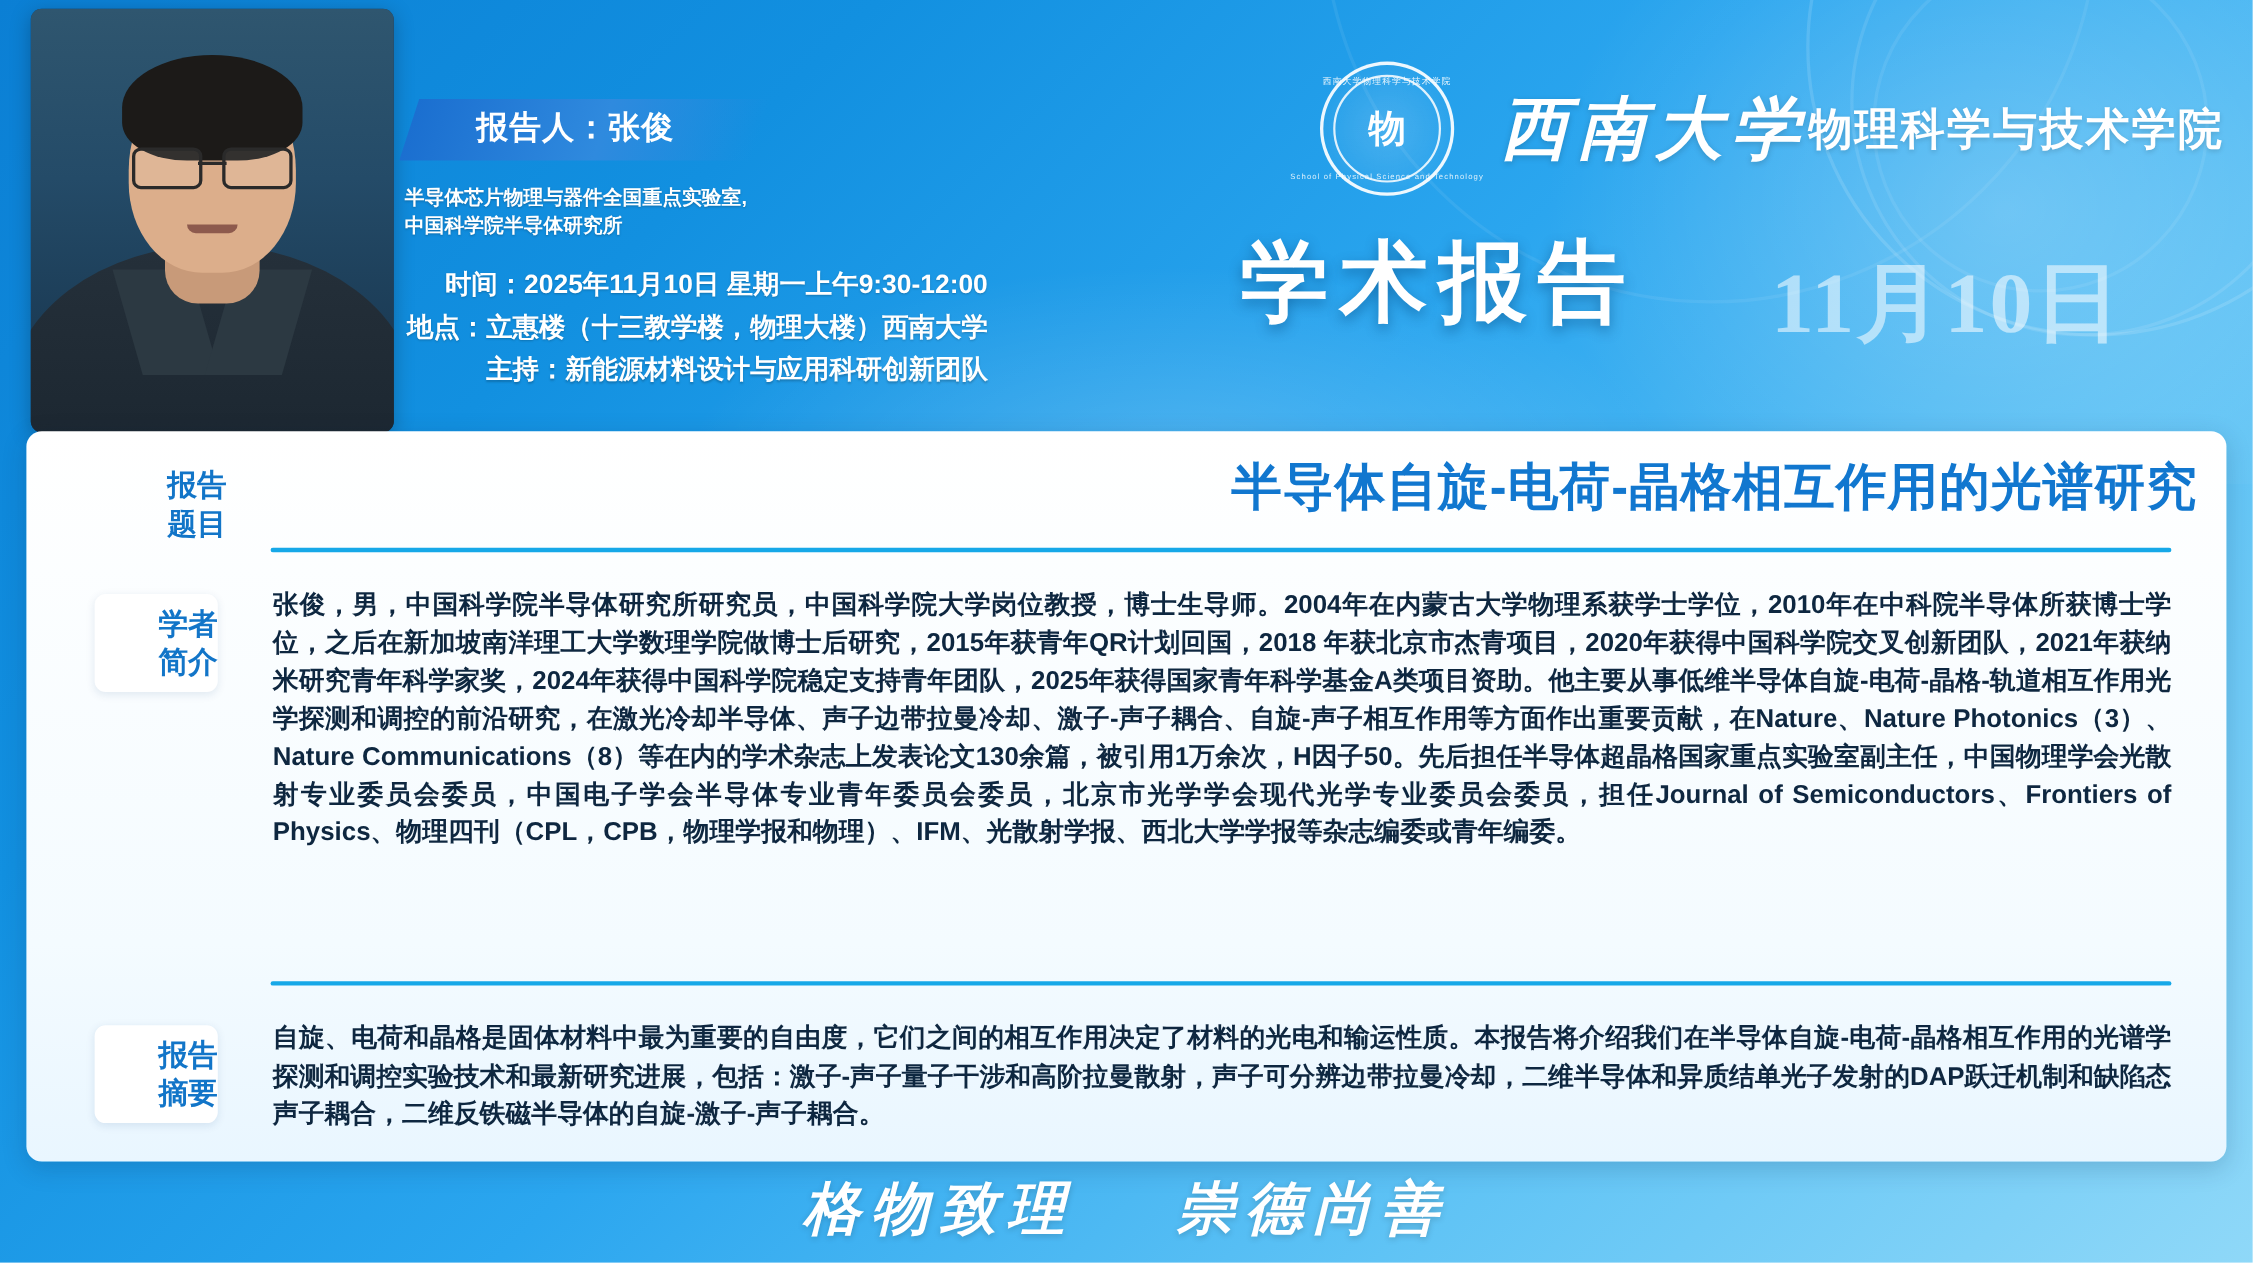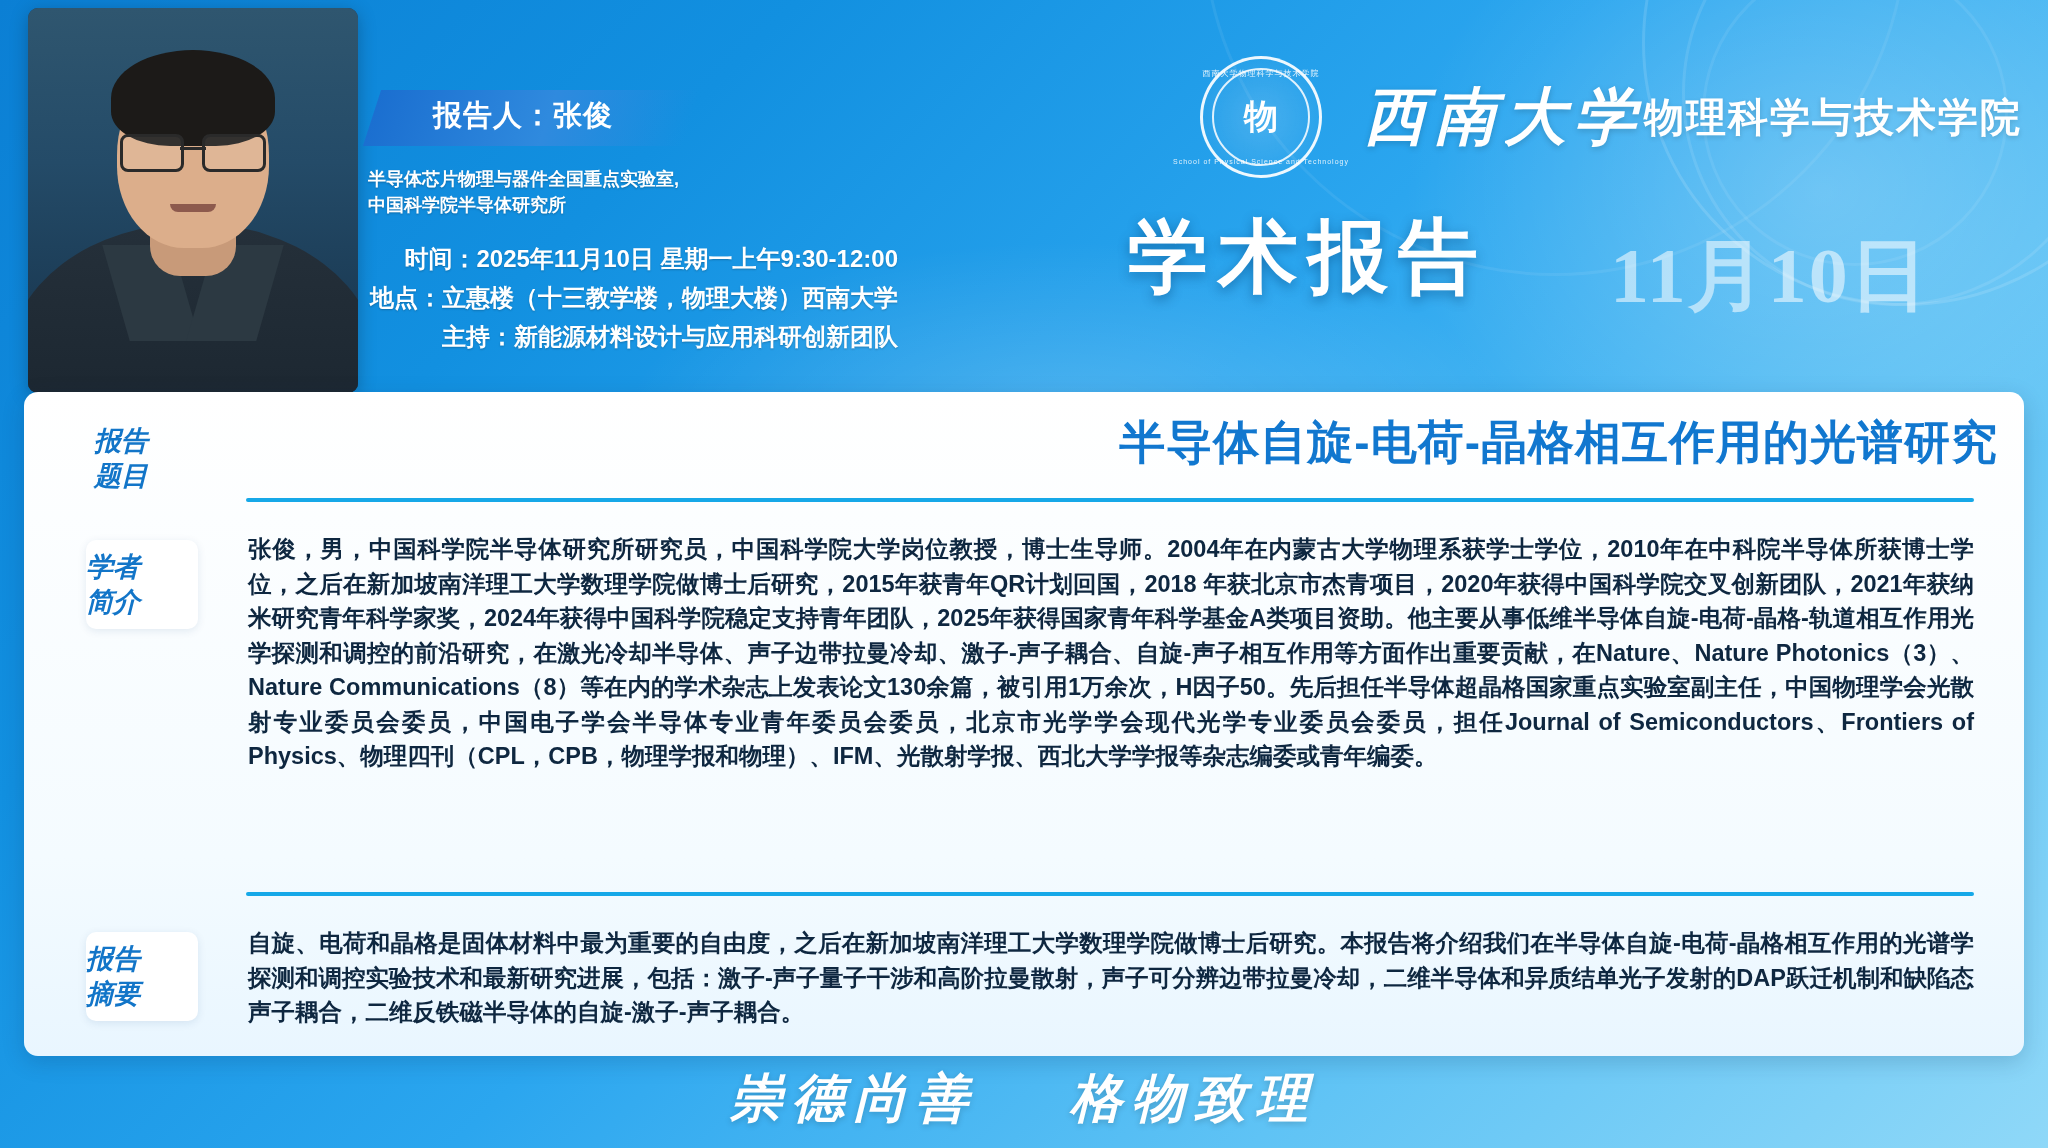--- a/index.html
+++ b/index.html
@@ -271,28 +271,27 @@
     background: linear-gradient(180deg, #ffffff 0%, #f4fbff 70%, #e9f6ff 100%);
     border-radius: 14px;
     box-shadow: 0 6px 22px rgba(0, 40, 80, 0.18);
   }
 
   .side-label {
     position: absolute;
     width: 112px;
     background: #ffffff;
     border-radius: 10px;
-    text-align: left;
+    text-align: right;
     color: #1275c8;
     font-size: 27px;
     font-weight: bold;
     line-height: 1.28;
     padding: 10px 0;
     box-shadow: 0 2px 8px rgba(0,60,120,0.10);
-    font-style: italic;
   }
   .side-label.no-box { box-shadow: none; background: transparent; }
 
   .rule {
     position: absolute;
     height: 4px;
     background: #16a8e8;
     border-radius: 2px;
   }
 
@@ -421,23 +420,23 @@
 
     <div class="body-text" style="left: 224px; top: 140px; width: 1726px;">张俊，男，中国科学院半导体研究所研究员，中国科学院大学岗位教授，博士生导师。2004年在内蒙古大学物理系获学士学位，2010年在中科院半导体所获博士学位，之后在新加坡南洋理工大学数理学院做博士后研究，2015年获青年QR计划回国，2018 年获北京市杰青项目，2020年获得中国科学院交叉创新团队，2021年获纳米研究青年科学家奖，2024年获得中国科学院稳定支持青年团队，2025年获得国家青年科学基金A类项目资助。他主要从事低维半导体自旋-电荷-晶格-轨道相互作用光学探测和调控的前沿研究，在激光冷却半导体、声子边带拉曼冷却、激子-声子耦合、自旋-声子相互作用等方面作出重要贡献，在Nature、Nature Photonics（3）、Nature Communications（8）等在内的学术杂志上发表论文130余篇，被引用1万余次，H因子50。先后担任半导体超晶格国家重点实验室副主任，中国物理学会光散射专业委员会委员，中国电子学会半导体专业青年委员会委员，北京市光学学会现代光学专业委员会委员，担任Journal of Semiconductors、Frontiers of Physics、物理四刊（CPL，CPB，物理学报和物理）、IFM、光散射学报、西北大学学报等杂志编委或青年编委。</div>
 
     <div class="rule" style="left: 222px; top: 500px; width: 1728px;"></div>
 
     <div class="side-label" style="left: 62px; top: 540px;">
       <div>报告</div>
       <div>摘要</div>
     </div>
 
-    <div class="body-text" style="left: 224px; top: 534px; width: 1726px;">自旋、电荷和晶格是固体材料中最为重要的自由度，之后在新加坡南洋理工大学数理学院做博士后研究。本报告将介绍我们在半导体自旋-电荷-晶格相互作用的光谱学探测和调控实验技术和最新研究进展，包括：激子-声子量子干涉和高阶拉曼散射，声子可分辨边带拉曼冷却，二维半导体和异质结单光子发射的DAP跃迁机制和缺陷态声子耦合，二维反铁磁半导体的自旋-激子-声子耦合。</div>
+    <div class="body-text" style="left: 224px; top: 534px; width: 1726px;">自旋、电荷和晶格是固体材料中最为重要的自由度，它们之间的相互作用决定了材料的光电和输运性质。本报告将介绍我们在半导体自旋-电荷-晶格相互作用的光谱学探测和调控实验技术和最新研究进展，包括：激子-声子量子干涉和高阶拉曼散射，声子可分辨边带拉曼冷却，二维半导体和异质结单光子发射的DAP跃迁机制和缺陷态声子耦合，二维反铁磁半导体的自旋-激子-声子耦合。</div>
   </div>
 
   <div class="footer">
     <div class="motto">
+      <span>格物致理</span>
       <span>崇德尚善</span>
-      <span>格物致理</span>
     </div>
   </div>
 
 </div>
 
 </body></html>

